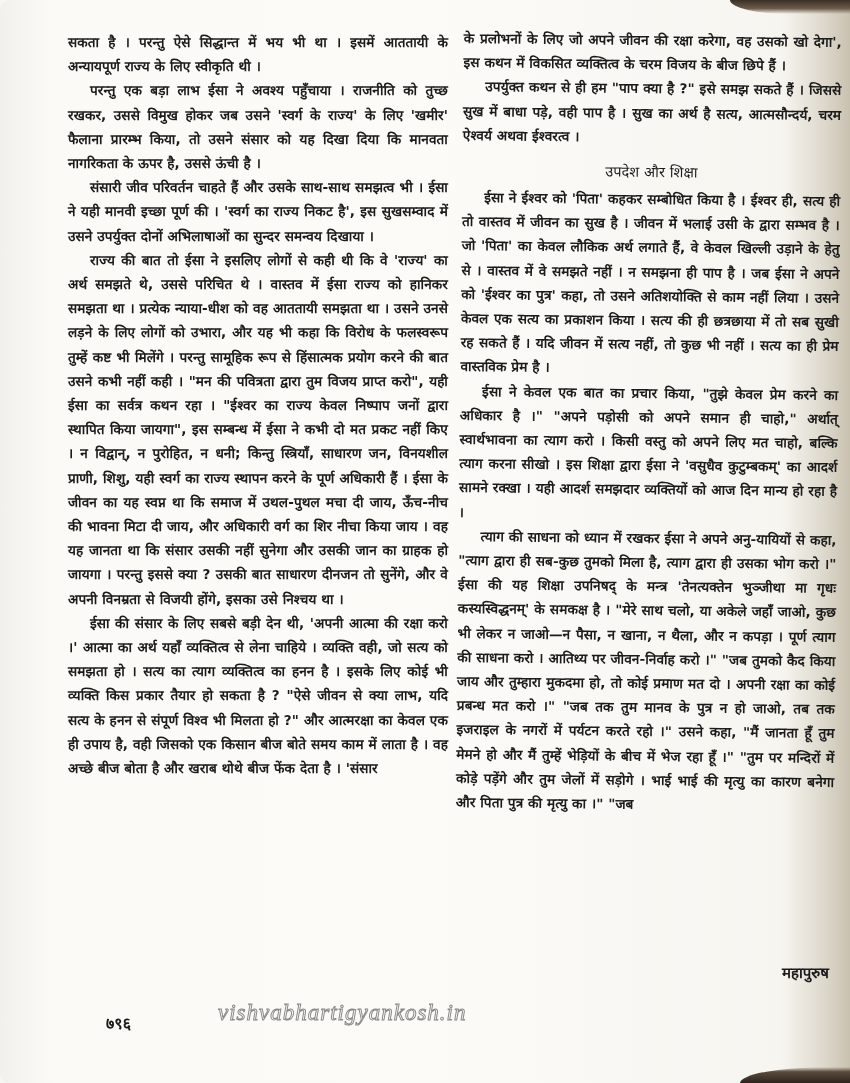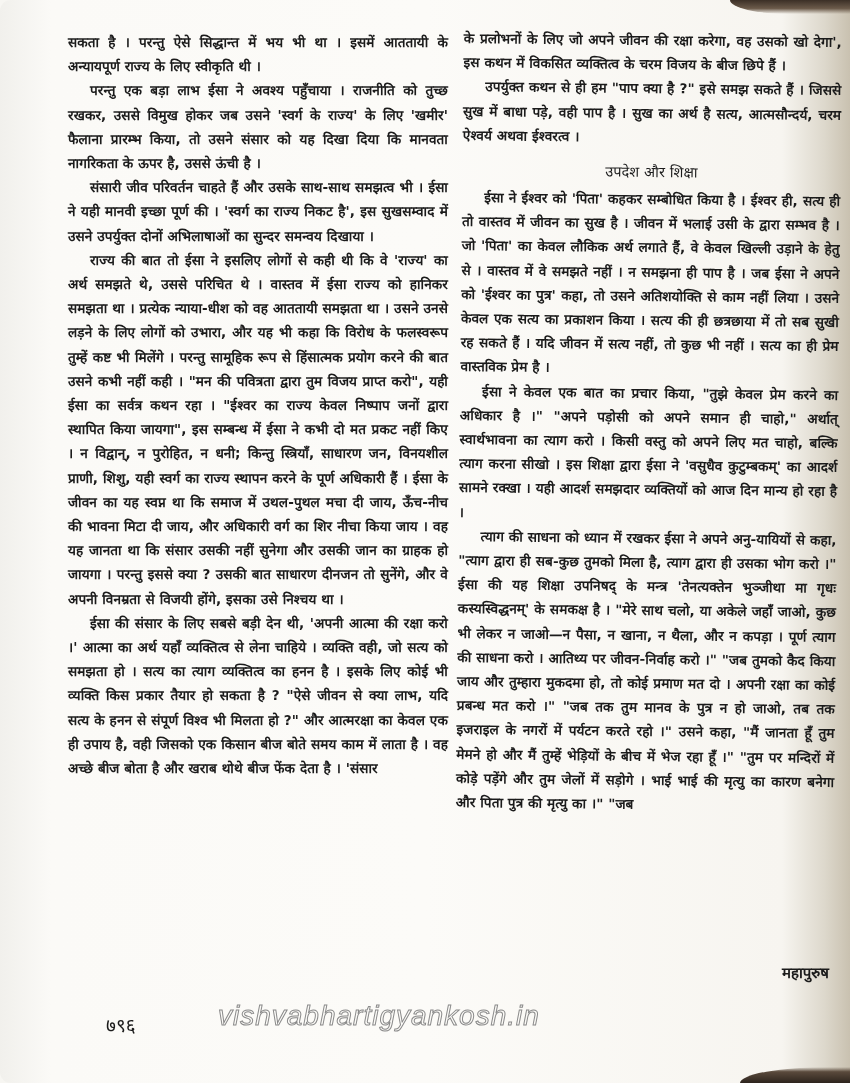--- a/index.html
+++ b/index.html
@@ -36,26 +36,26 @@
   .col-right { left: 464px; width: 378px; top: 26px; transform: rotate(0.6deg); transform-origin: left top; }
   .para { margin: 0; text-indent: 0; }
   .para.indent { text-indent: 22px; }
   .section-heading {
     text-align: center; font-weight: normal; font-size: 14.5px;
     margin: 12px 0 4px 0; line-height: 22px;
     font-family: "DejaVu Serif", serif;
   }
   .footer-pageno {
     position: absolute; left: 106px; top: 1012px;
-    font-size: 19px; font-weight: normal;
+    font-size: 16px; font-weight: bold;
   }
   .watermark {
     position: absolute; left: 218px; top: 1000px;
-    font-family: Liberation Sans, sans-serif; font-style: italic;
-    font-size: 28px; letter-spacing: 1px;
+    font-family: Liberation Serif, serif; font-style: italic;
+    font-size: 23px; letter-spacing: 1px;
     color: transparent;
     -webkit-text-stroke: 1px #8a8a8a;
   }
   .footer-title {
     position: absolute; left: 782px; top: 962px;
     font-size: 15px; font-weight: bold;
   }
 </style>
 </head>
 <body>

